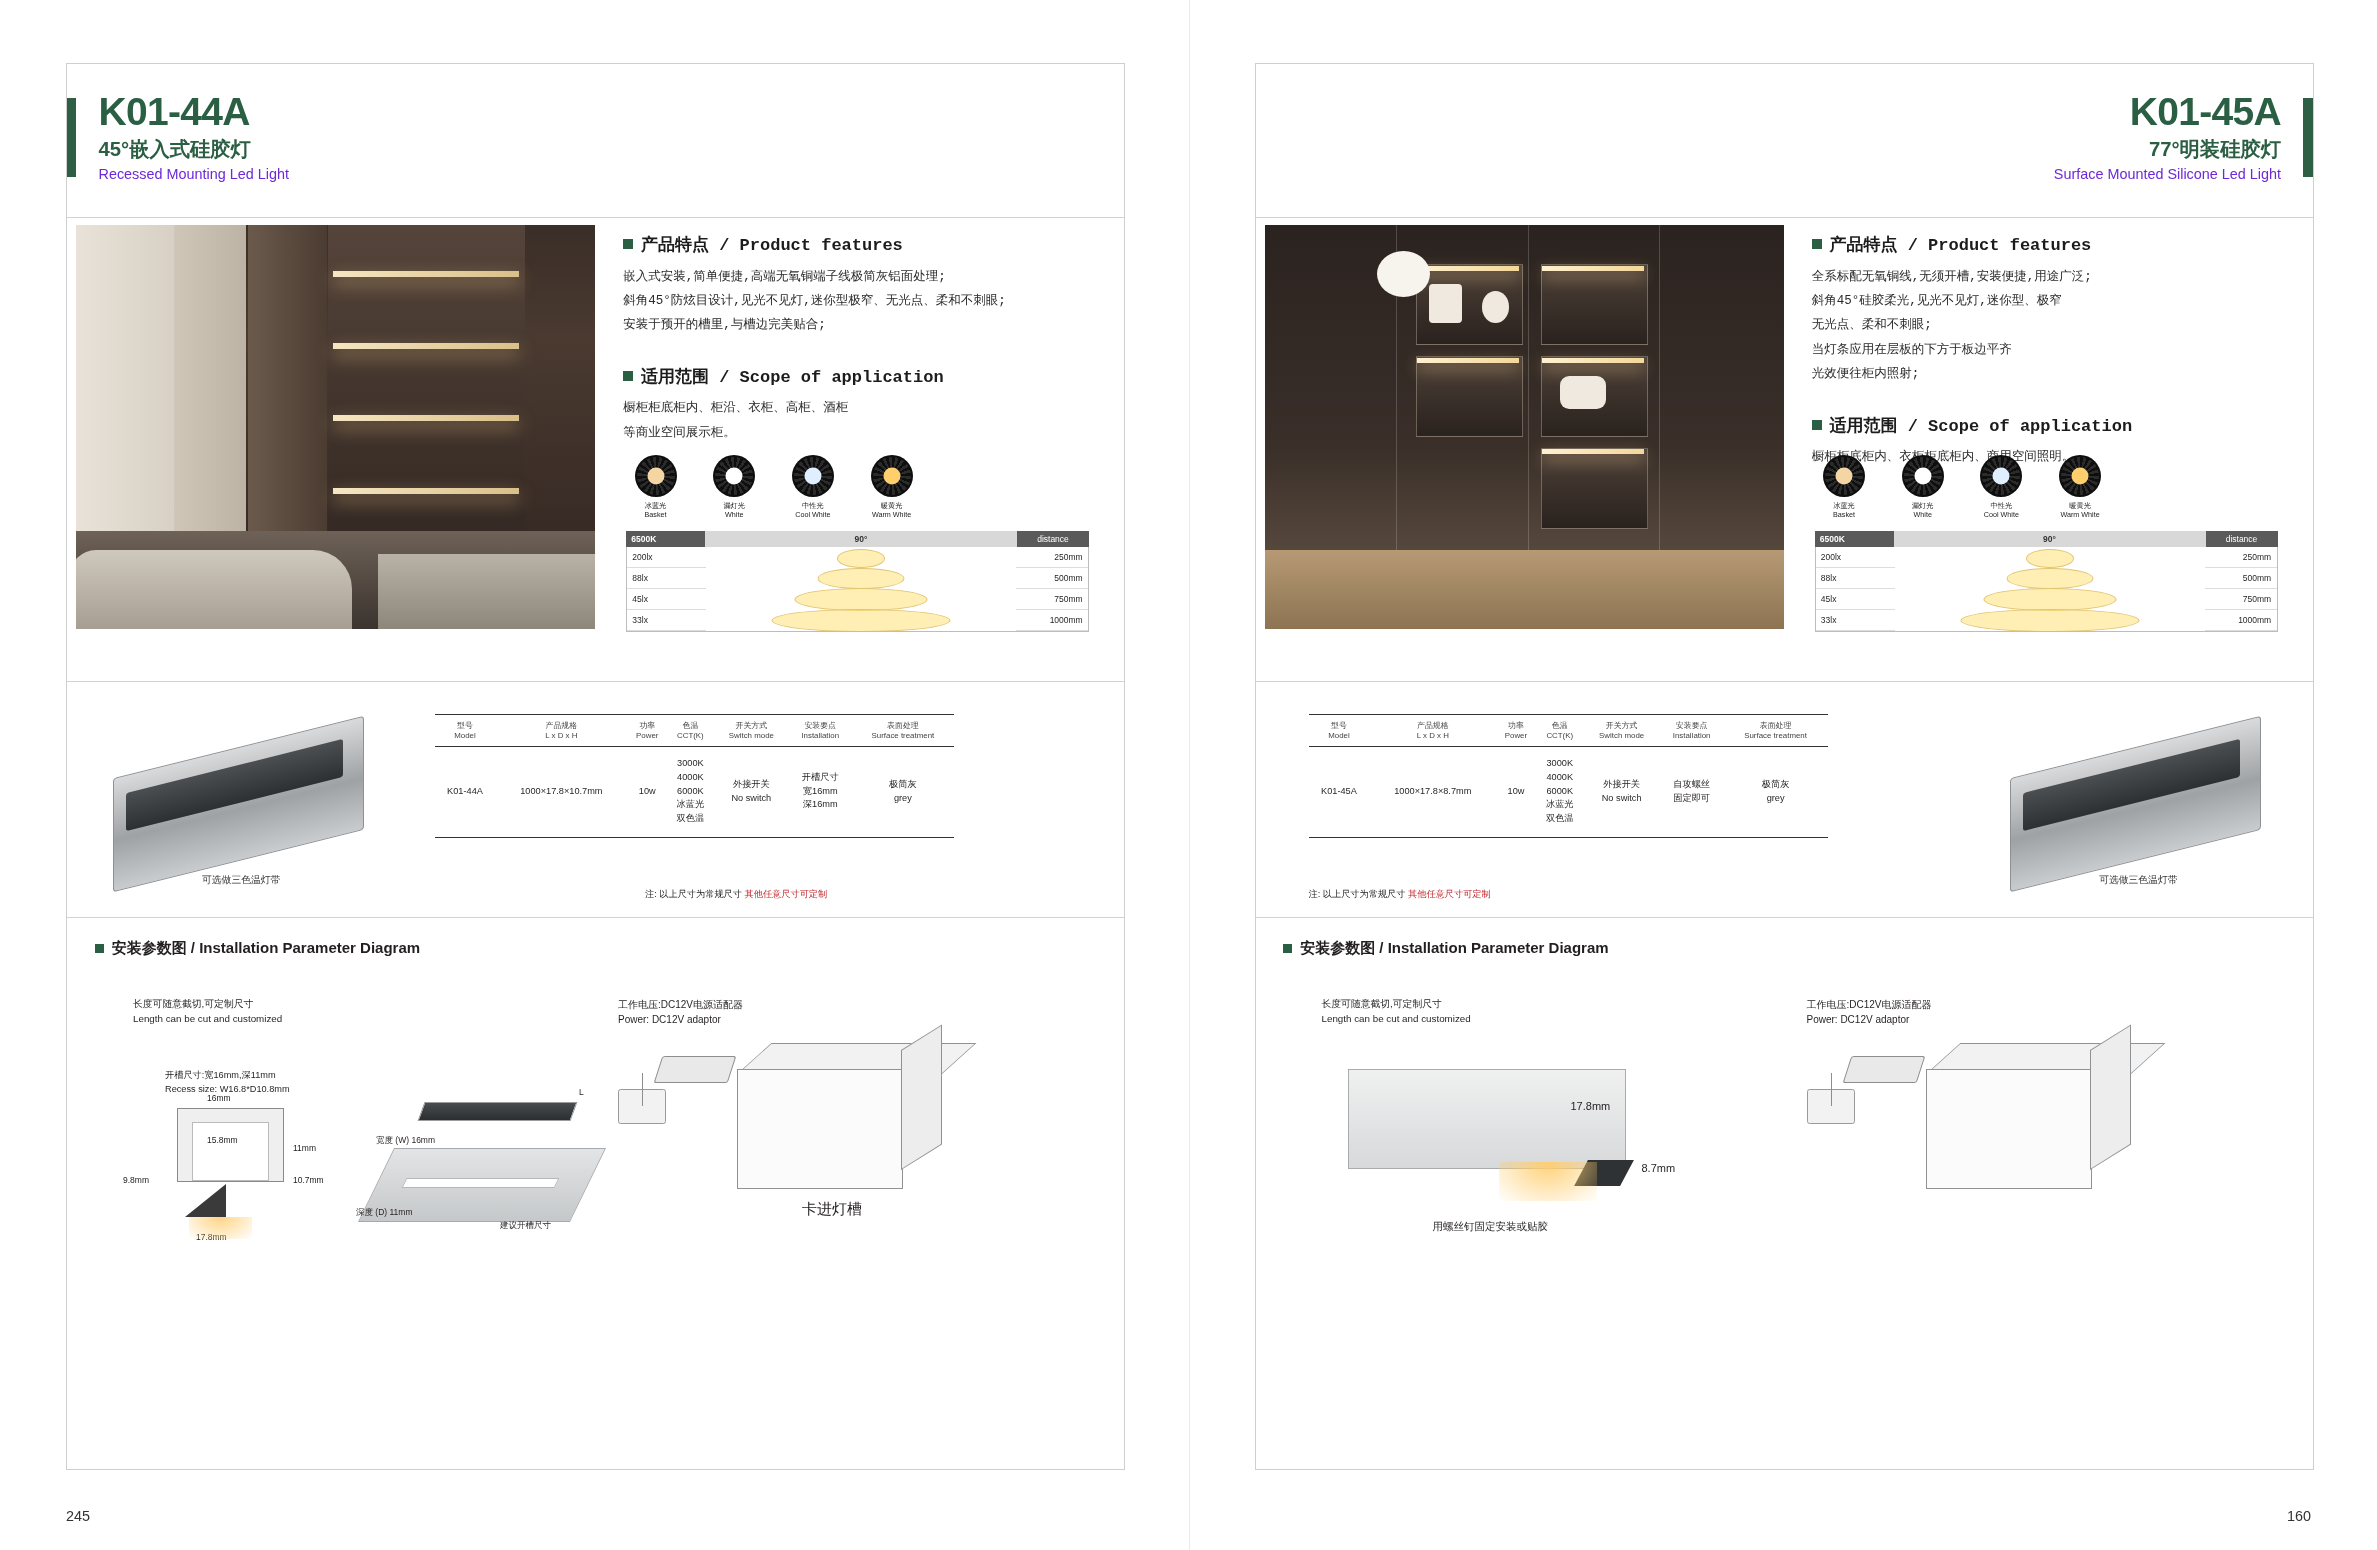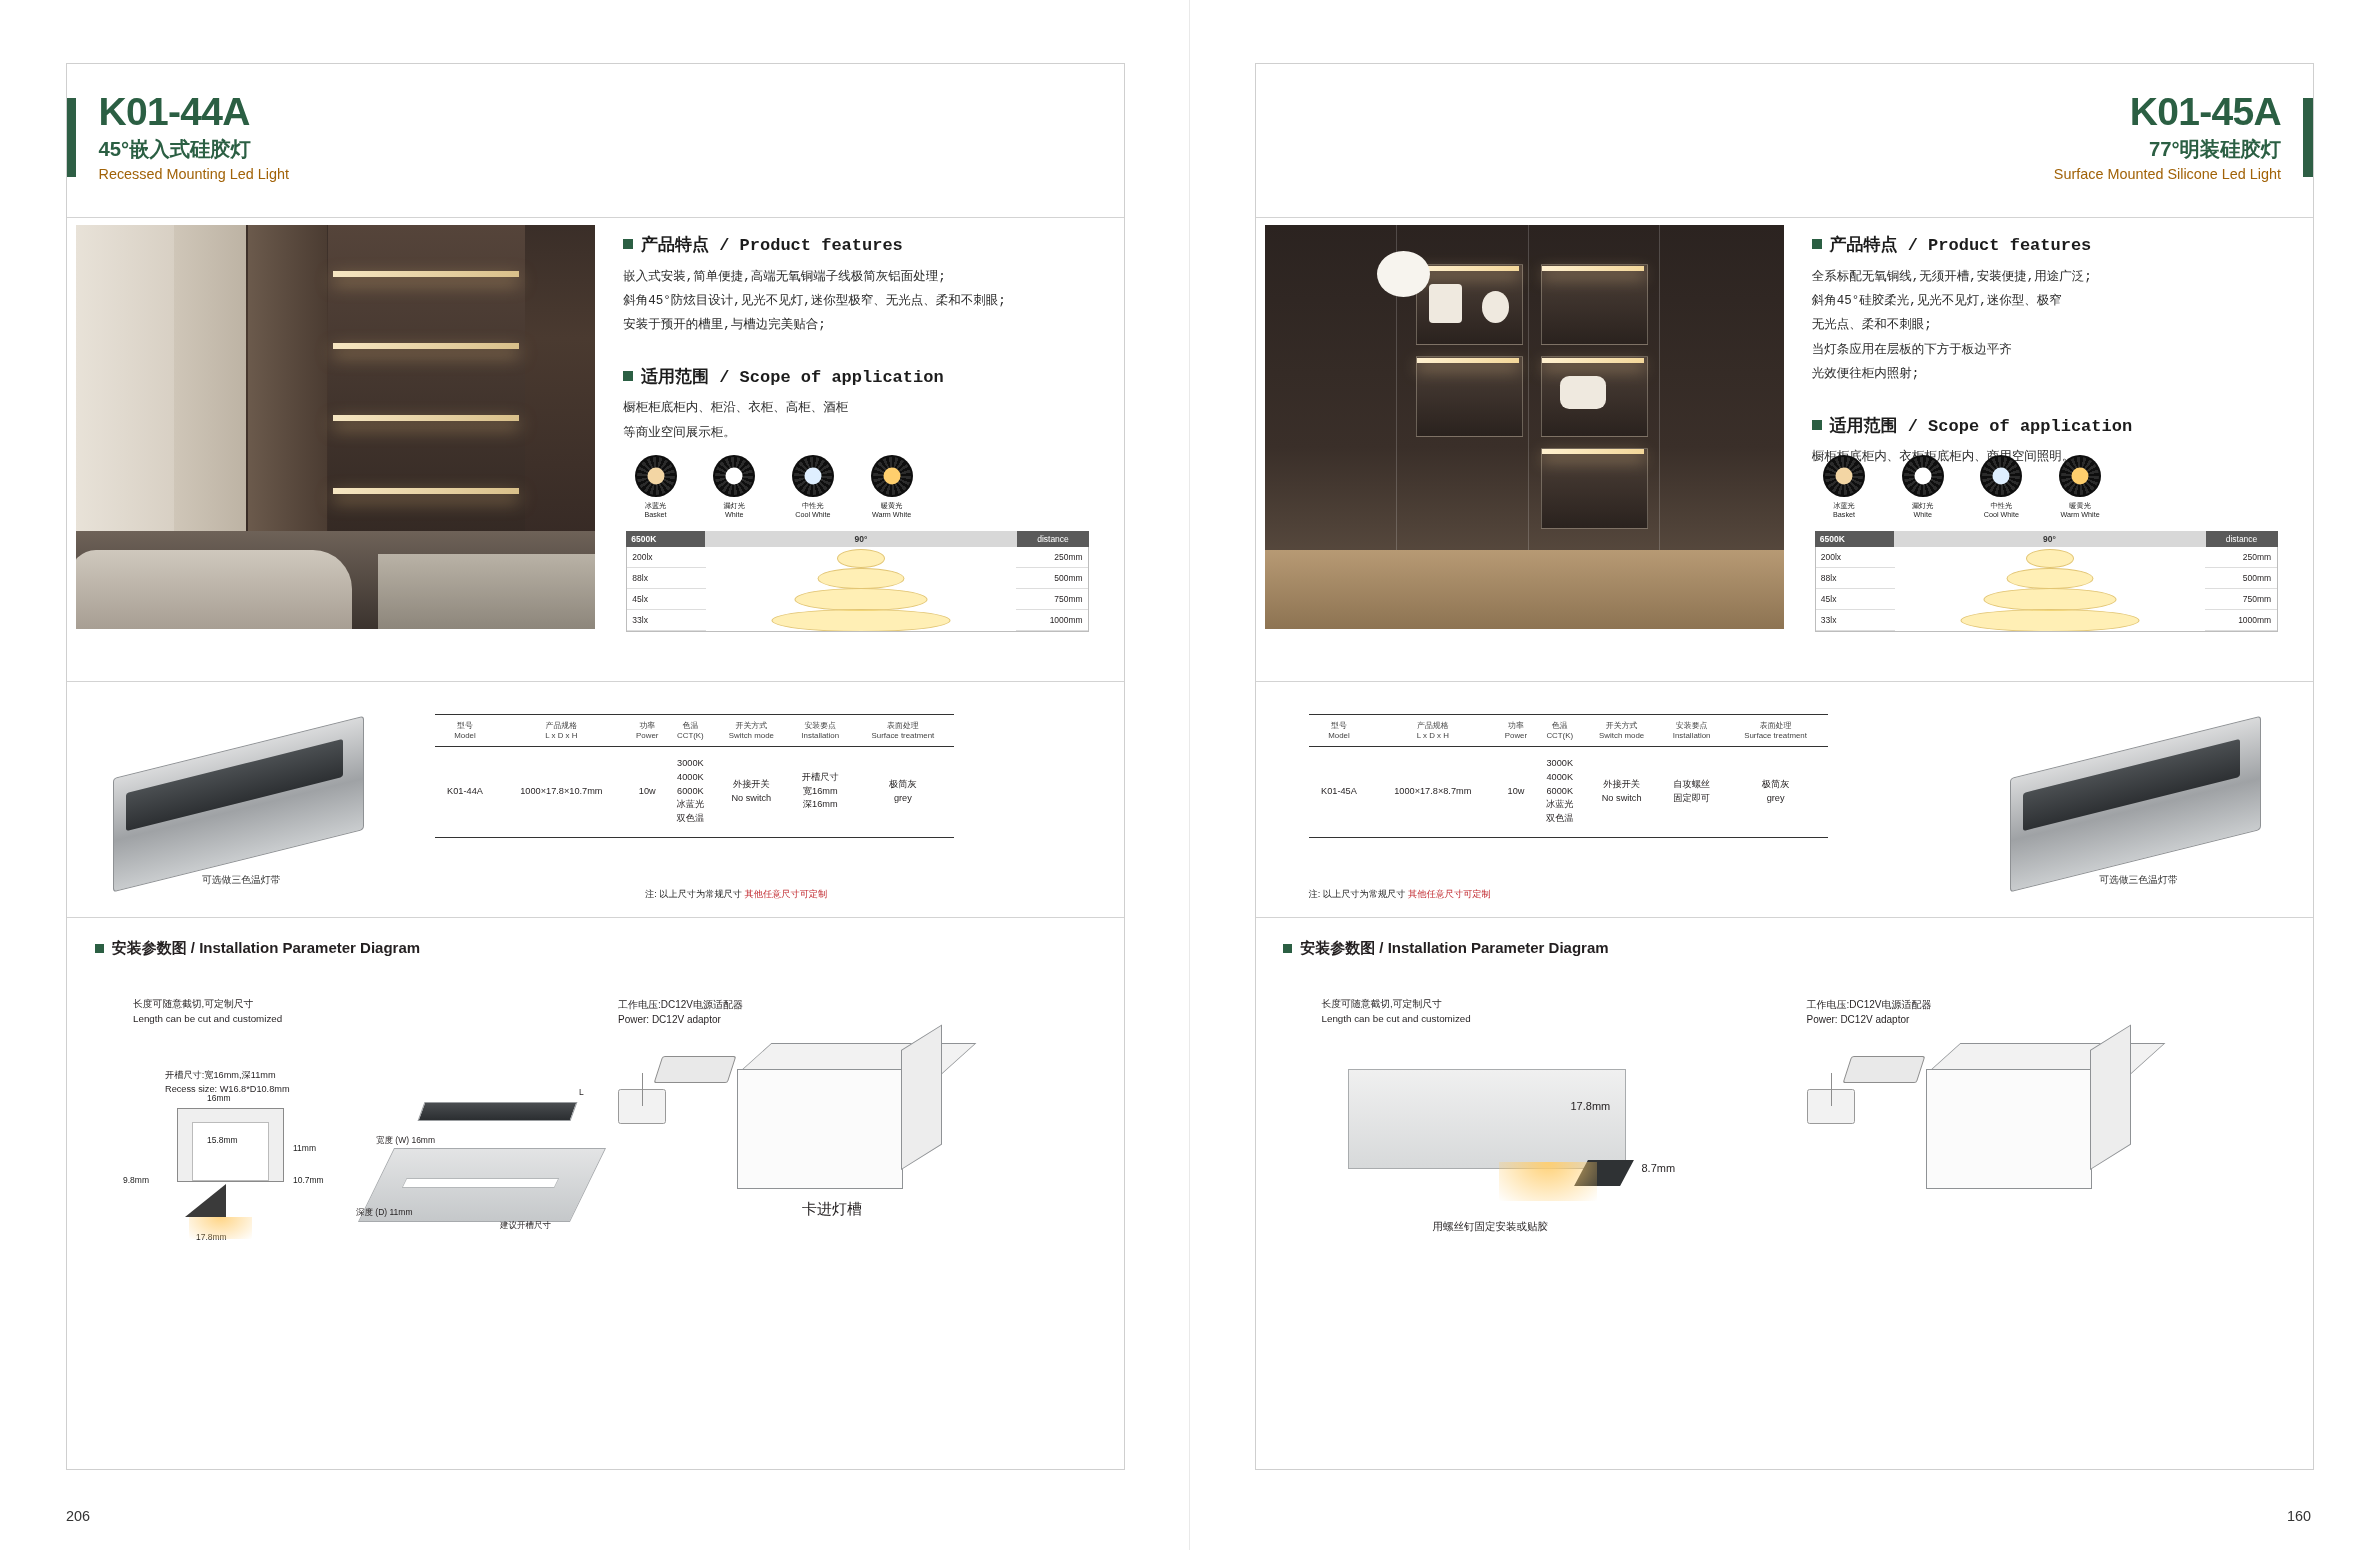--- a/index.html
+++ b/index.html
@@ -8,21 +8,21 @@
   .page{position:relative;width:1189px;height:1550px;}
   .page-inner{position:absolute;left:66px;top:63px;width:1057px;height:1405px;border:1.3px solid #cfcfcf;background:#fff;}
   .page.right .page-inner{left:66px;}
   .hdr{position:absolute;left:0;top:0;width:100%;height:154px;border-bottom:1.3px solid #d3d3d3;box-sizing:border-box;}
   .hdr .bar{position:absolute;left:0;top:34px;width:9.2px;height:79px;background:#2e5f45;}
   .hdr-txt{position:absolute;left:31.5px;top:27.6px;}
   .page.right .hdr .bar{left:auto;right:0;}
   .page.right .hdr-txt{left:auto;right:31.5px;text-align:right;}
   .code{font-size:39px;font-weight:bold;color:#2b5f43;letter-spacing:-0.7px;line-height:1;}
   .cn-title{font-size:20.3px;font-weight:bold;color:#2b5f43;margin-top:7.9px;line-height:1.15;}
-  .en-title{font-size:14.4px;color:#a16207;margin-top:3.9px;line-height:1.15;}
+  .en-title{font-size:14.4px;color:#6d28d9;margin-top:3.9px;line-height:1.15;}
 
   .photo{position:absolute;left:9.2px;top:161px;width:519px;height:404px;overflow:hidden;}
   .page.right .photo{left:9.2px;width:519px;}
   .photo-inner{width:100%;height:100%;position:relative;}
   
   .ph-a{background:
       linear-gradient(180deg,#3a2e28 0%,#4a3a30 28%,#2e2320 100%);}
   .ph-a .w1{position:absolute;left:0;top:0;width:98px;height:100%;background:linear-gradient(90deg,#e8e2d8,#d8d0c4);}
   .ph-a .w2{position:absolute;left:98px;top:0;width:72px;height:100%;background:linear-gradient(90deg,#cfc6b8,#bdb3a4);}
   .ph-a .w3{position:absolute;left:172px;top:0;width:79px;height:100%;background:linear-gradient(90deg,#6b5a4c,#4b3c32);}
@@ -333,21 +333,21 @@
         <div class="driver"></div>
         <div class="cabinet">
           <div class="cab-top"></div>
             <div class="cab-face"></div>
             <div class="cab-side"></div>
         </div>
         <div class="cab-lbl">卡进灯槽</div>
       </div>
 
     </div>
-    <div class="folio">206</div>
+    <div class="folio">245</div>
   </div>
 
   <div class="gutter"></div>
 
   <div class="page right">
     <div class="page-inner">
 
       <div class="hdr">
         <div class="bar"></div>
         <div class="hdr-txt">

